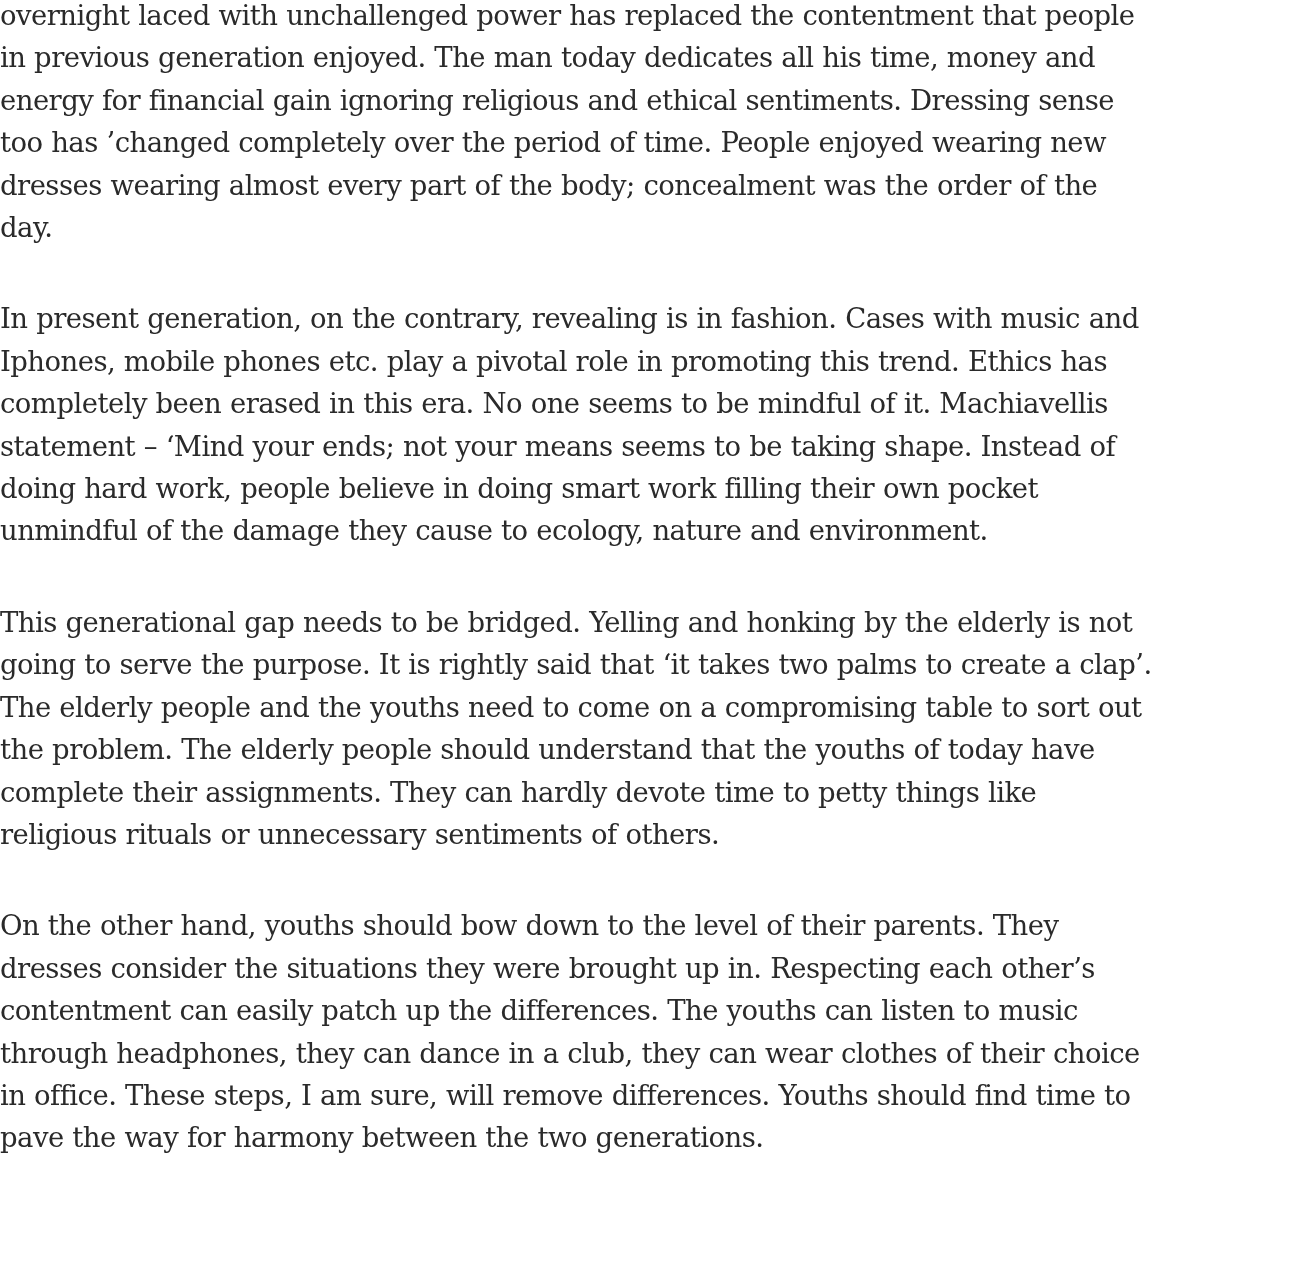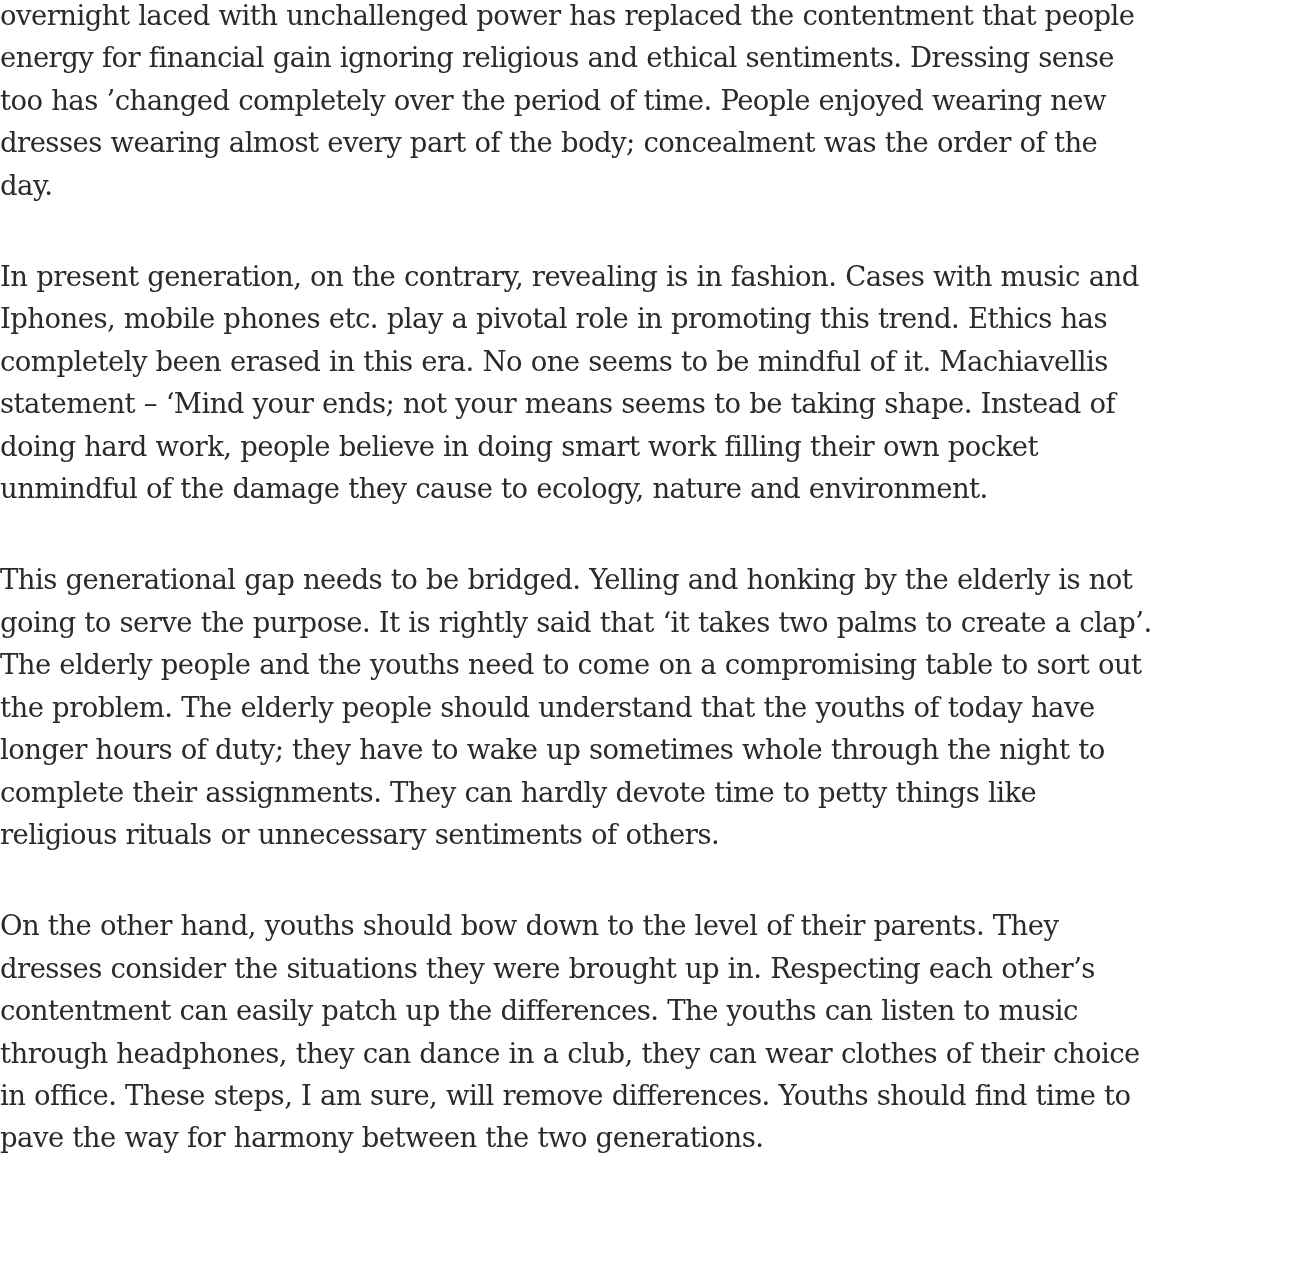--- a/index.html
+++ b/index.html
@@ -32,39 +32,39 @@
       display: block;
       white-space: nowrap;
     }
   </style>
 </head>
 <body>
 
 <div class="page">
   <div class="paragraph">
     <span class="line">overnight laced with unchallenged power has replaced the contentment that people</span>
+    <span class="line">in previous generation enjoyed. The man today dedicates all his time, money and</span>
     <span class="line">energy for financial gain ignoring religious and ethical sentiments. Dressing sense</span>
     <span class="line">too has ’changed completely over the period of time. People enjoyed wearing new</span>
     <span class="line">dresses wearing almost every part of the body; concealment was the order of the</span>
     <span class="line">day.</span>
   </div>
   <div class="paragraph">
     <span class="line">In present generation, on the contrary, revealing is in fashion. Cases with music and</span>
     <span class="line">Iphones, mobile phones etc. play a pivotal role in promoting this trend. Ethics has</span>
     <span class="line">completely been erased in this era. No one seems to be mindful of it. Machiavellis</span>
     <span class="line">statement – ‘Mind your ends; not your means seems to be taking shape. Instead of</span>
     <span class="line">doing hard work, people believe in doing smart work filling their own pocket</span>
     <span class="line">unmindful of the damage they cause to ecology, nature and environment.</span>
   </div>
   <div class="paragraph">
     <span class="line">This generational gap needs to be bridged. Yelling and honking by the elderly is not</span>
     <span class="line">going to serve the purpose. It is rightly said that ‘it takes two palms to create a clap’.</span>
     <span class="line">The elderly people and the youths need to come on a compromising table to sort out</span>
     <span class="line">the problem. The elderly people should understand that the youths of today have</span>
-    <span class="line">longer hours of duty; they have to wake up sometimes whole through the night to</span>
     <span class="line">complete their assignments. They can hardly devote time to petty things like</span>
     <span class="line">religious rituals or unnecessary sentiments of others.</span>
   </div>
   <div class="paragraph">
     <span class="line">On the other hand, youths should bow down to the level of their parents. They</span>
     <span class="line">dresses consider the situations they were brought up in. Respecting each other’s</span>
     <span class="line">contentment can easily patch up the differences. The youths can listen to music</span>
     <span class="line">through headphones, they can dance in a club, they can wear clothes of their choice</span>
     <span class="line">in office. These steps, I am sure, will remove differences. Youths should find time to</span>
     <span class="line">pave the way for harmony between the two generations.</span>

